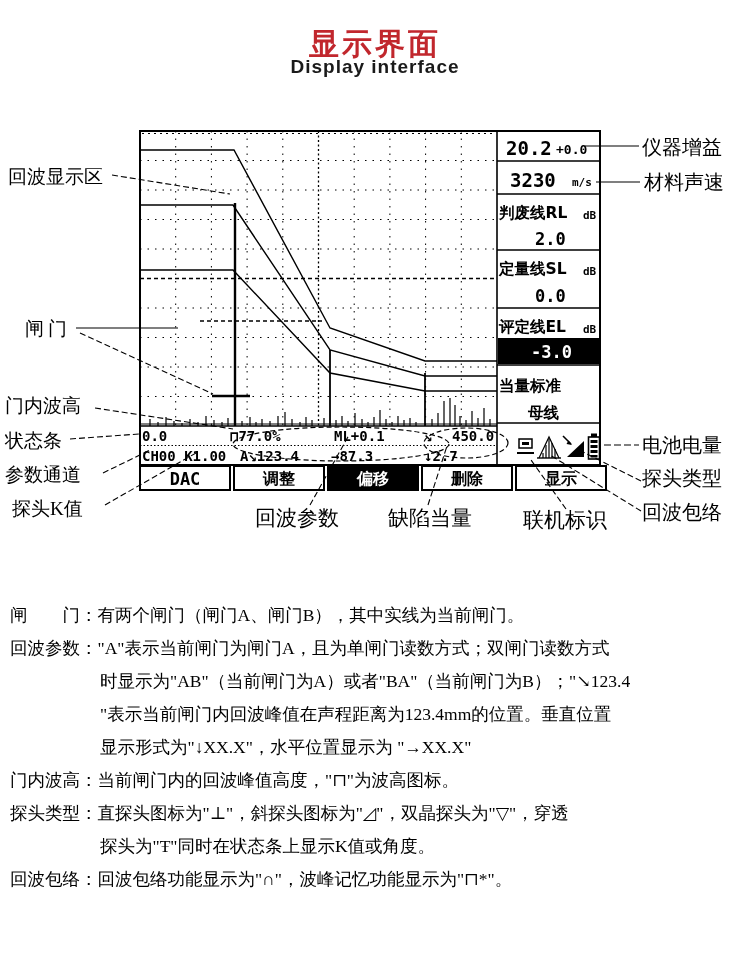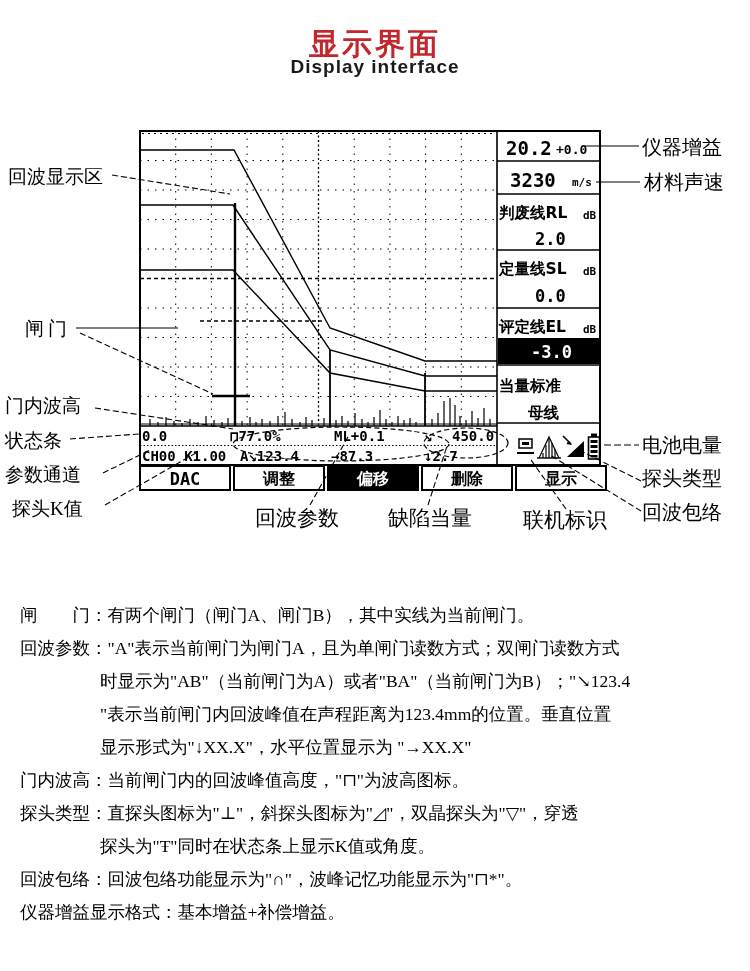--- a/index.html
+++ b/index.html
@@ -11,21 +11,21 @@
   .title-en{position:absolute;top:56px;left:0;width:100%;text-align:center;
             font-size:19px;color:#1a1a1a;letter-spacing:1px;font-weight:bold;}
   .figure{position:absolute;top:113px;left:0;width:750px;height:425px;text-align:center;}
   svg text{font-family:"DejaVu Sans","Liberation Sans",sans-serif;}
   svg text.mono{font-family:"DejaVu Sans Mono","DejaVu Sans",monospace;font-weight:bold;}
   svg text.cjkb{font-weight:bold;}
   svg text.callout{font-family:"Liberation Serif","DejaVu Serif",serif;fill:#000;}
   .body-text{position:absolute;top:599px;left:0;width:750px;
              font-family:"Liberation Serif","DejaVu Serif",serif;font-size:17.5px;
              color:#000;}
-  .body-line{padding-left:20px;line-height:33px;white-space:pre-wrap;width:705px;}
+  .body-line{padding-left:10px;line-height:33px;white-space:pre-wrap;width:705px;}
   .body-line.indent{padding-left:100px;}
 </style>
 </head>
 <body>
 
 <div class="page">
 
   <div class="title-zh">显示界面</div>
   <div class="title-en">Display interface</div>
 
@@ -204,16 +204,15 @@
   <div class="body-text">
     <div class="body-line">闸　　门：有两个闸门（闸门A、闸门B），其中实线为当前闸门。</div>
     <div class="body-line">回波参数："A"表示当前闸门为闸门A，且为单闸门读数方式；双闸门读数方式</div>
     <div class="body-line indent">时显示为"AB"（当前闸门为A）或者"BA"（当前闸门为B）；"↘123.4</div>
     <div class="body-line indent">"表示当前闸门内回波峰值在声程距离为123.4mm的位置。垂直位置</div>
     <div class="body-line indent">显示形式为"↓XX.X"，水平位置显示为 "→XX.X"</div>
     <div class="body-line">门内波高：当前闸门内的回波峰值高度，"⊓"为波高图标。</div>
     <div class="body-line">探头类型：直探头图标为"⊥"，斜探头图标为"◿"，双晶探头为"▽"，穿透</div>
     <div class="body-line indent">探头为"Ŧ"同时在状态条上显示K值或角度。</div>
     <div class="body-line">回波包络：回波包络功能显示为"∩"，波峰记忆功能显示为"⊓*"。</div>
-    <div class="body-line">仪器增益显示格式：基本增益+补偿增益。</div>
   </div>
 
 </div>
 
 </body></html>

